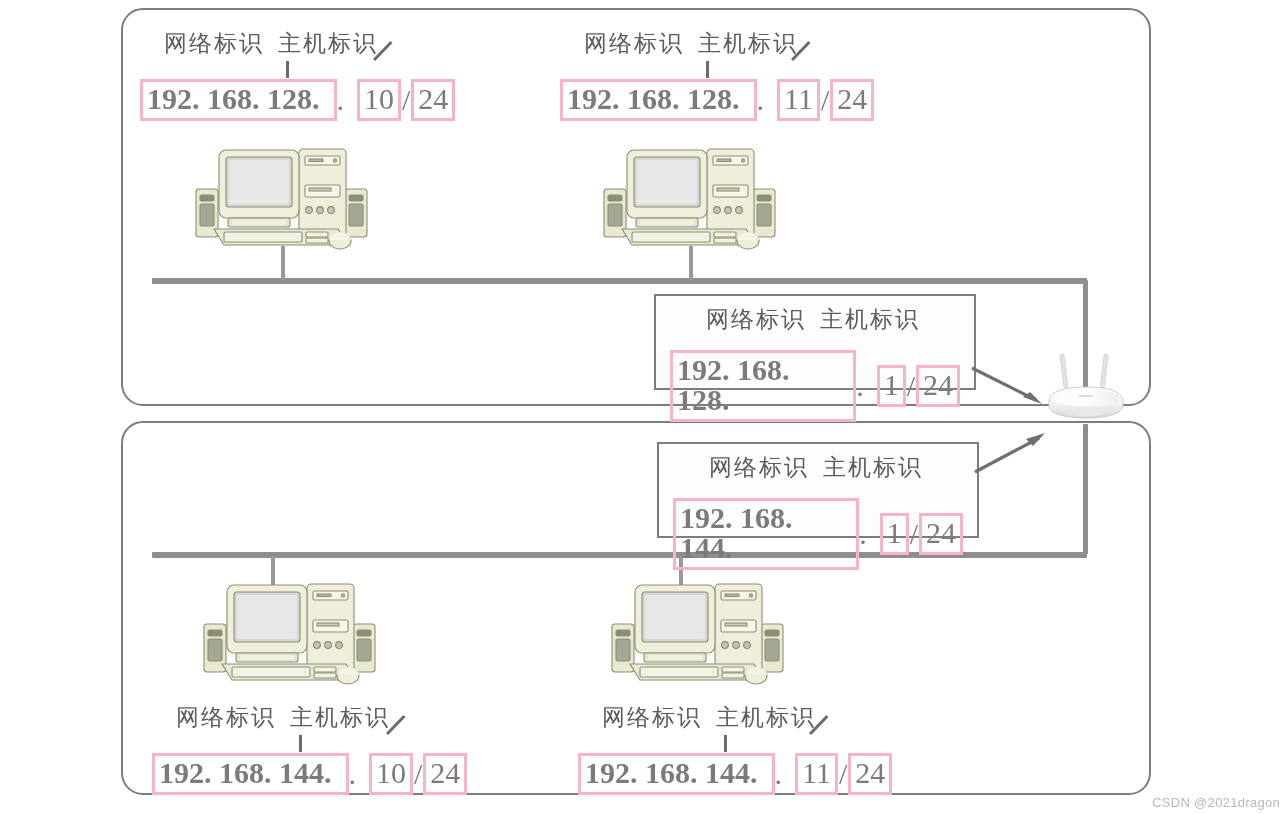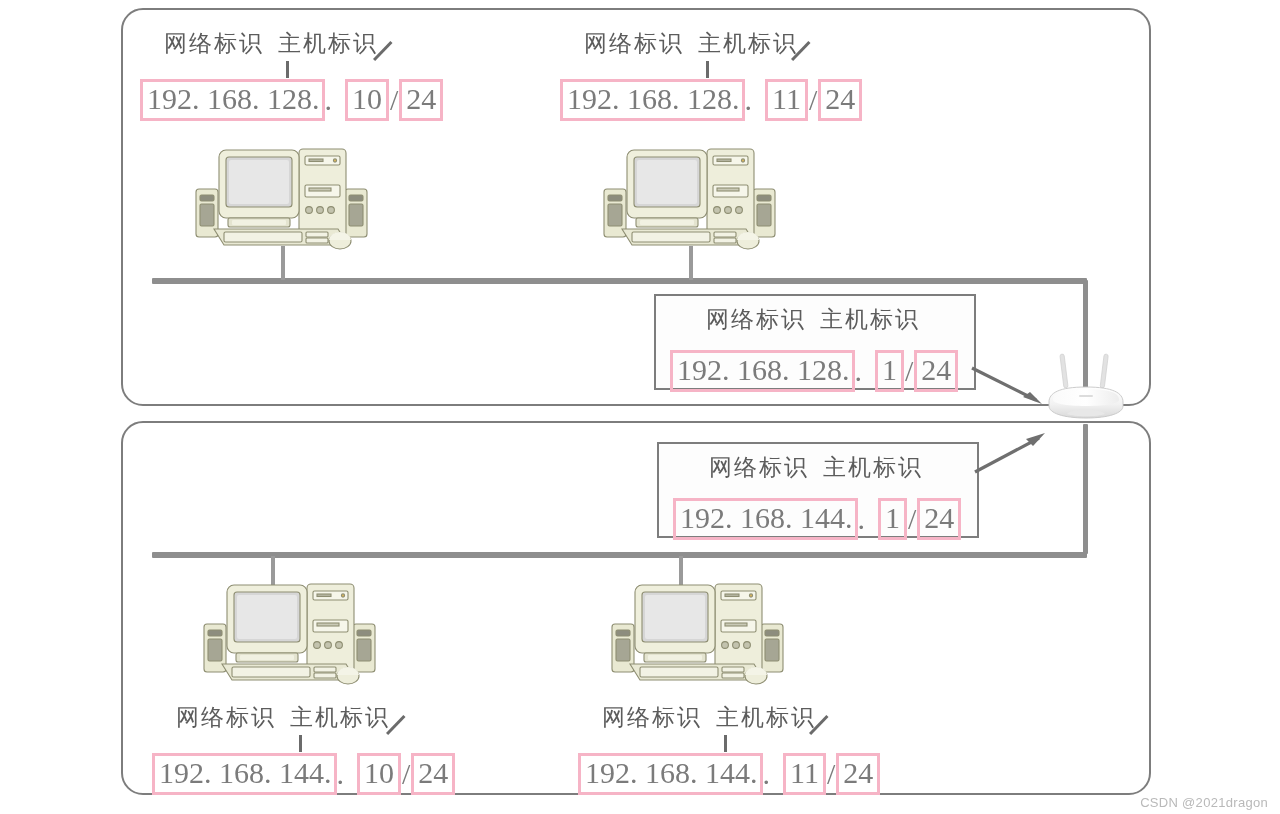--- a/index.html
+++ b/index.html
@@ -100,21 +100,21 @@
     color: #7b7b7b;
     display: flex;
     align-items: center;
     line-height: 1;
   }
   .netbox, .hostbox, .maskbox {
     border: 3px solid #f6b4c6;
     box-sizing: border-box;
     padding: 2px 4px 4px 4px;
   }
-  .netbox  { padding-right: 2px; }
+  .netbox  { padding-right: 14px; font-weight: bold; }
   .hostbox { margin-left: 12px; }
   .maskbox { }
   .dot-sep { padding: 0 1px 0 0; }
   .slash-sep { padding: 0 1px; }
 
   
   .gwbox {
     position: absolute;
     border: 2.5px solid #7d7d7d;
     background: #fdfdfd;
@@ -137,21 +137,21 @@
 
   
   .computer { position: absolute; }
 
   
   #router { position: absolute; left: 1037px; top: 352px; width: 98px; height: 72px; }
 
   
   #watermark {
     position: absolute;
-    right: 12px;
+    right: 0;
     bottom: 4px;
     font-family: "Liberation Sans", sans-serif;
     font-size: 13px;
     color: #b9b9b9;
     letter-spacing: 0.3px;
   }
 </style>
 </head>
 <body>
 

